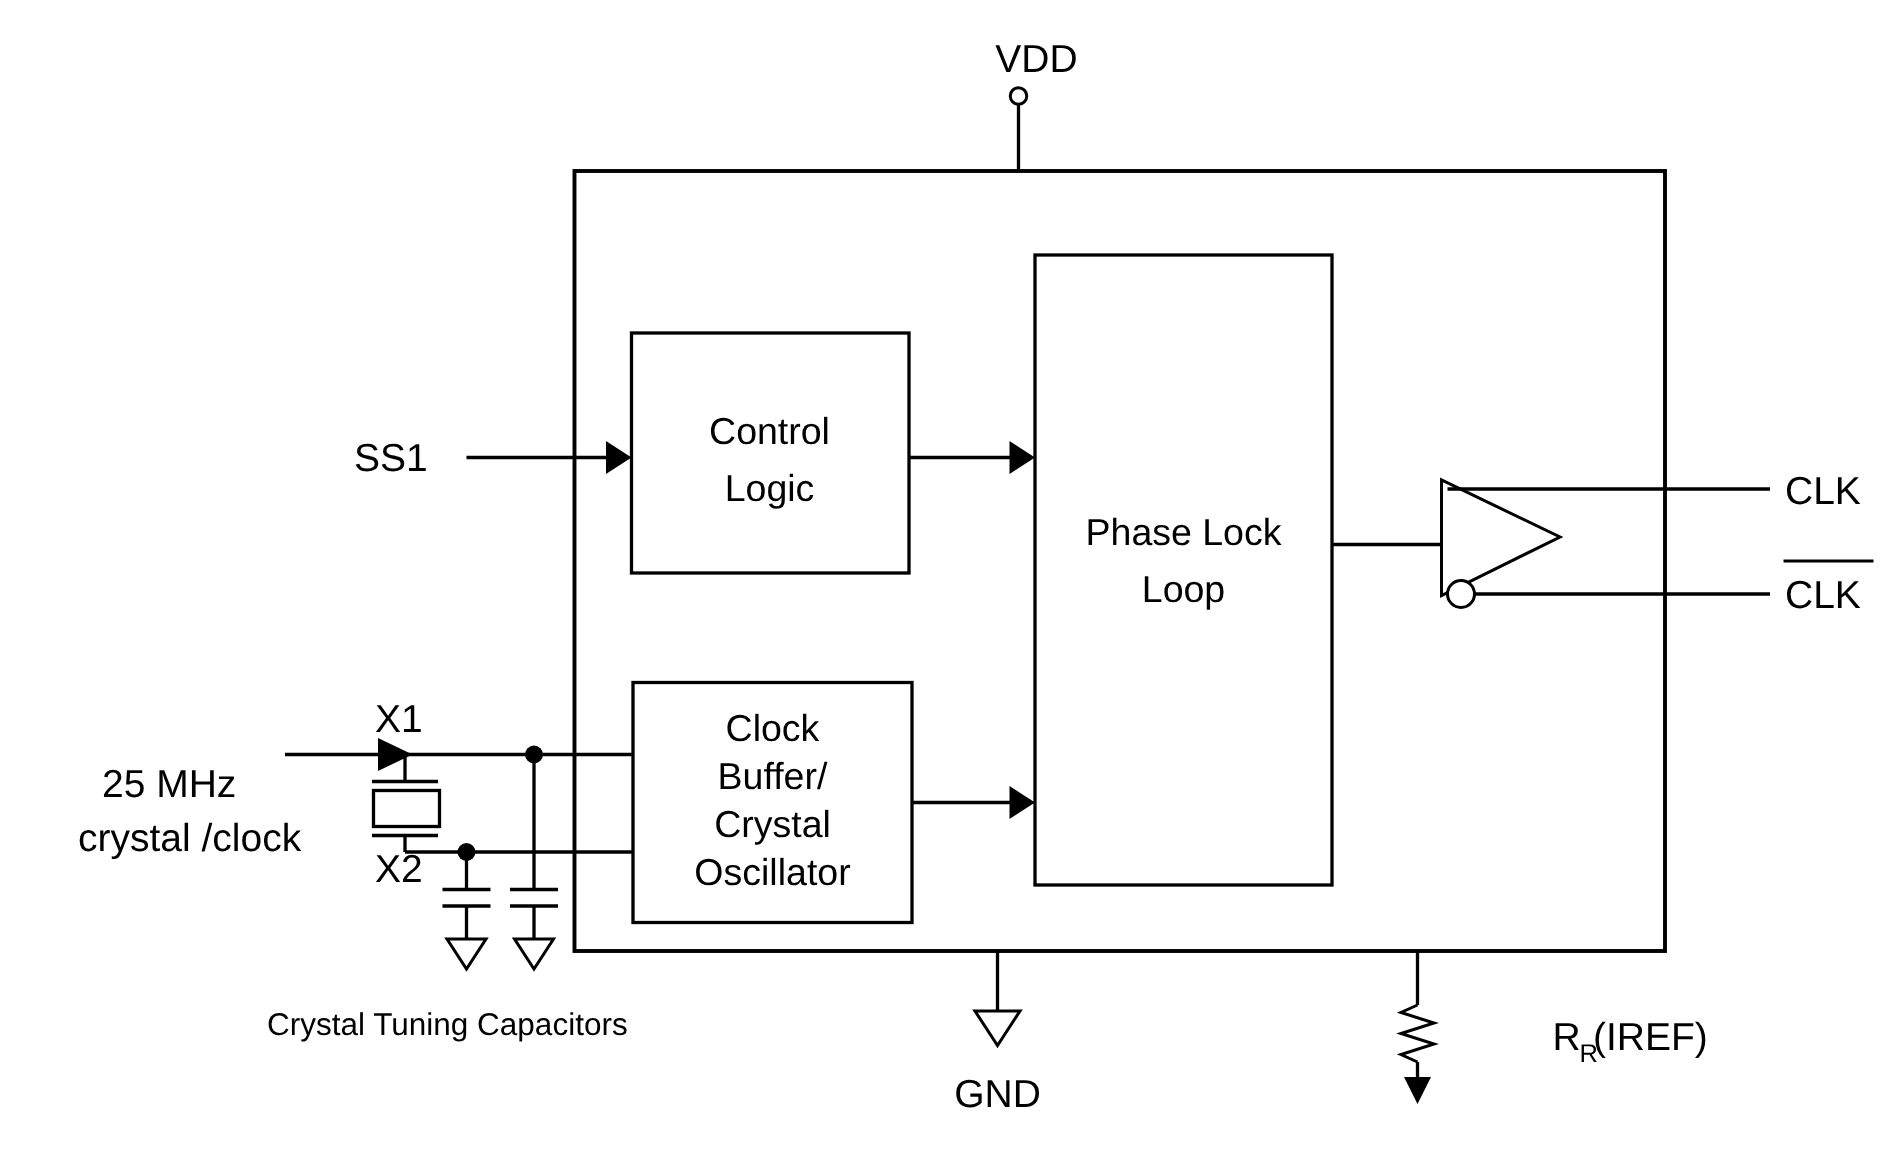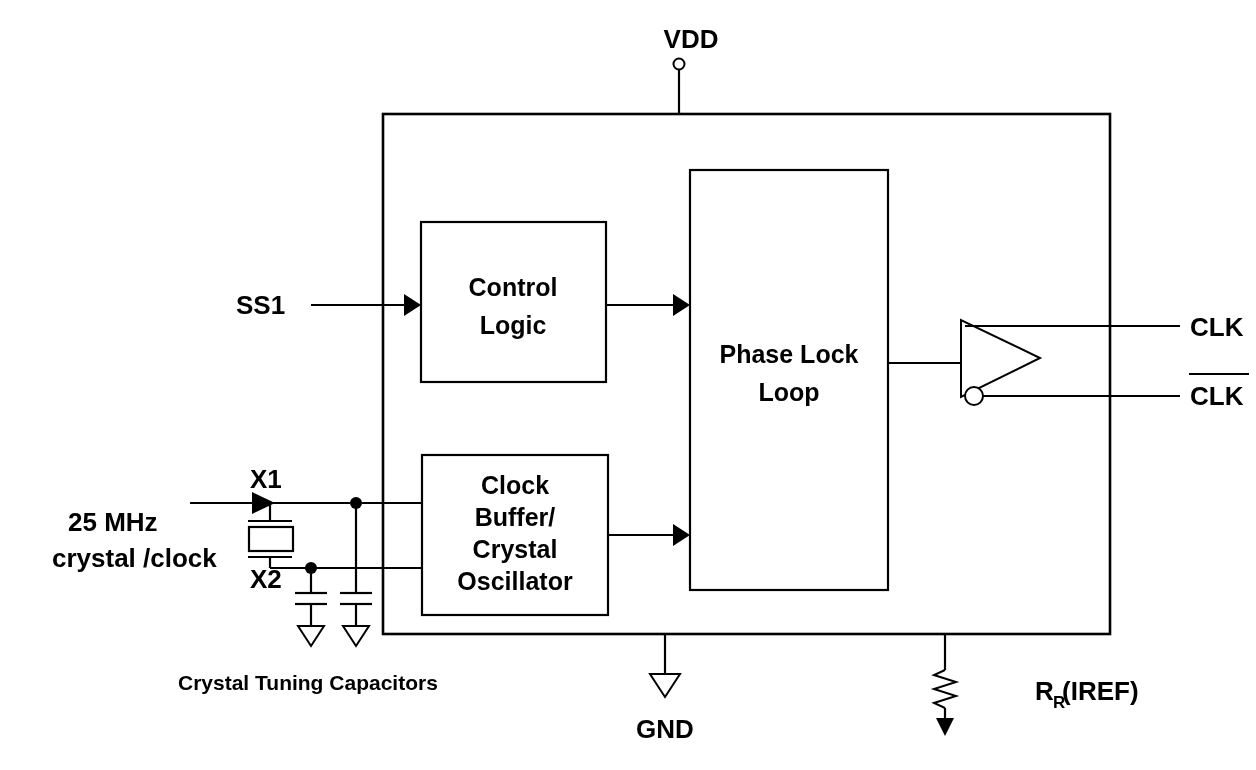--- a/index.html
+++ b/index.html
@@ -10,21 +10,20 @@
   body {
     width: 1256px;
     height: 770px;
     font-family: "Liberation Sans", sans-serif;
     overflow: hidden;
   }
   #diagram-root {
     position: relative;
     width: 1049px;
     height: 770px;
-    font-weight: bold;
   }
   svg#block-diagram {
     display: block;
     width: 1256px;
     height: 770px;
   }
   .wire {
     stroke: #000000;
     stroke-width: 2.2;
     fill: none;

